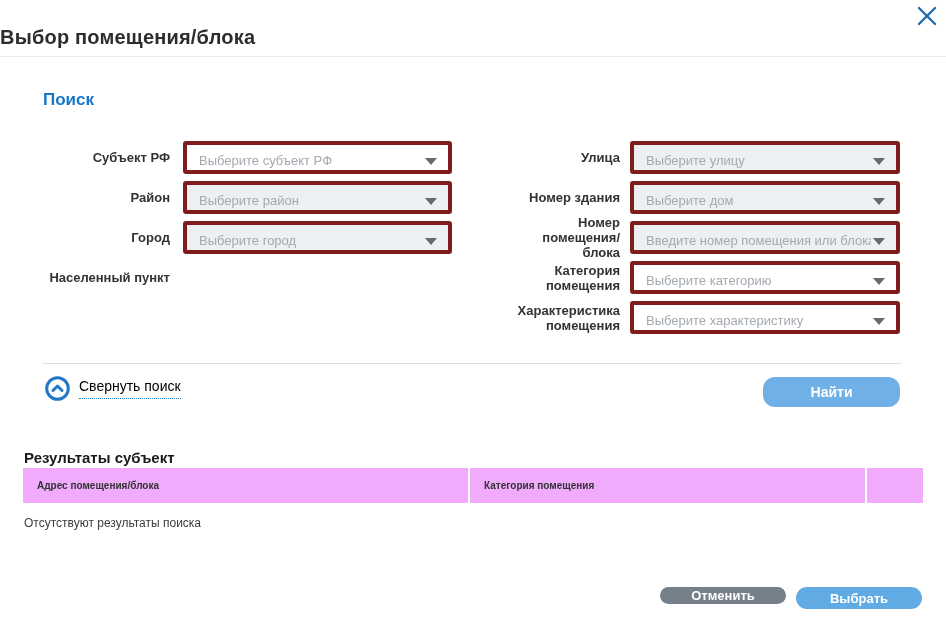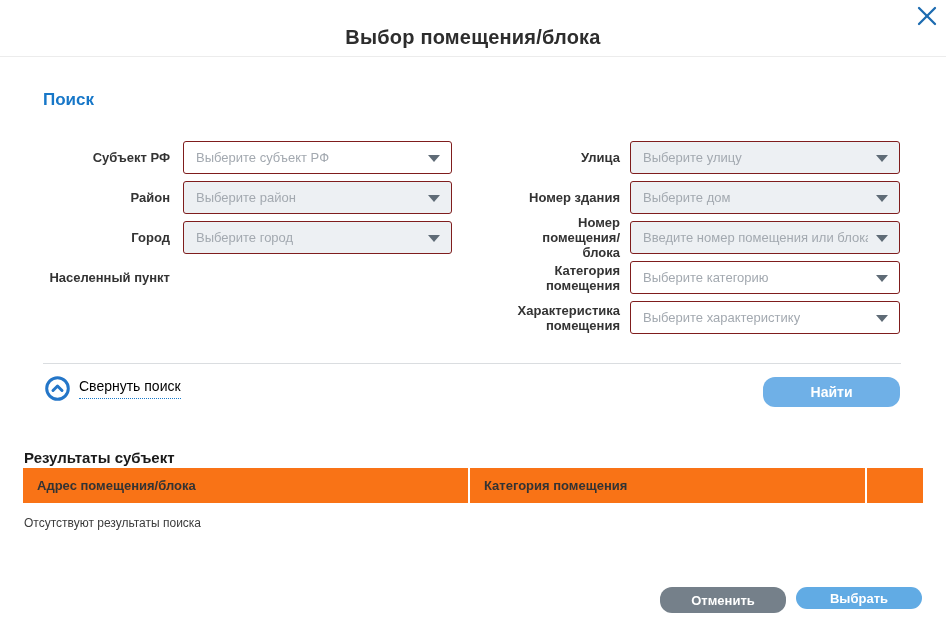--- a/index.html
+++ b/index.html
@@ -6,21 +6,21 @@
   html,body { background:#fff; }
   body { font-family:"Liberation Sans", sans-serif; color:#333; }
   .dialog {
     position:relative; width:946px; height:625px; background:#fff; overflow:hidden;
   }
   .dlg-header {
     position:absolute; left:0; top:0; width:946px; height:57px;
     border-bottom:1px solid #ececec;
   }
   .dlg-title {
-    position:absolute; left:0; right:0; top:26px; text-align:center;
+    position:absolute; left:0; right:0; top:26px; text-align:left;
     font-size:20px; font-weight:700; color:#2d2d2d; letter-spacing:.2px;
   }
   .close-btn {
     position:absolute; right:6px; top:3px; width:26px; height:26px;
     display:flex; align-items:center; justify-content:center; cursor:pointer;
   }
   .search-heading {
     position:absolute; left:43px; top:90px;
     font-size:17px; font-weight:700; color:#1777c8;
   }
@@ -28,21 +28,21 @@
   .form-col.left  { left:43px;  top:141px; width:409px; }
   .form-col.right { left:508px; top:141px; width:392px; }
   .form-row { display:flex; align-items:center; margin-bottom:7px; height:33px; }
   .form-label {
     font-size:13px; font-weight:700; color:#333; text-align:right;
     line-height:15px;
   }
   .left  .form-label { width:127px; margin-right:13px; }
   .right .form-label { width:112px; margin-right:10px; }
   .select-box {
-    position:relative; height:33px; border:1px solid #7f1d1d; border-radius:3px;
+    position:relative; height:33px; border:4px solid #7f1d1d; border-radius:3px;
     background:#fff; flex:1; cursor:pointer;
   }
   .select-box.disabled { background:#edf0f3; }
   .select-placeholder {
     position:absolute; left:12px; top:0; line-height:31px;
     font-size:13px; color:#a3a9b0; white-space:nowrap; overflow:hidden; max-width:225px;
   }
   .select-arrow {
     position:absolute; right:11px; top:13px; width:0; height:0;
     border-left:6px solid transparent; border-right:6px solid transparent;
@@ -72,30 +72,30 @@
   .results-heading {
     position:absolute; left:24px; top:449px;
     font-size:15px; font-weight:700; color:#1a1a1a;
   }
   .results-table {
     position:absolute; left:23px; top:468px; width:900px; height:35px;
     display:flex; background:#f3f5f7;
   }
   .th {
     display:flex; align-items:center; padding-left:14px;
-    font-size:13px; font-weight:700; color:#333; background:#f97316;
+    font-size:10px; font-weight:700; color:#333; background:#f0abfc;
   }
   .th-col1 { width:445px; }
   .th-col2 { width:397px; border-left:2px solid #fff; }
   .th-col3 { flex:1; border-left:2px solid #fff; }
   .empty-message {
     position:absolute; left:24px; top:516px; font-size:12px; color:#3c3c3c;
   }
   .cancel-btn {
-    position:absolute; left:660px; top:587px; width:126px; height:26px;
+    position:absolute; left:660px; top:587px; width:126px; height:17px;
     background:#75808a; font-size:13px;
   }
   .select-action-btn {
     position:absolute; left:796px; top:587px; width:126px; height:22px;
     background:#61abe4; font-size:13px;
   }
 </style>
 </head>
 <body>
 

